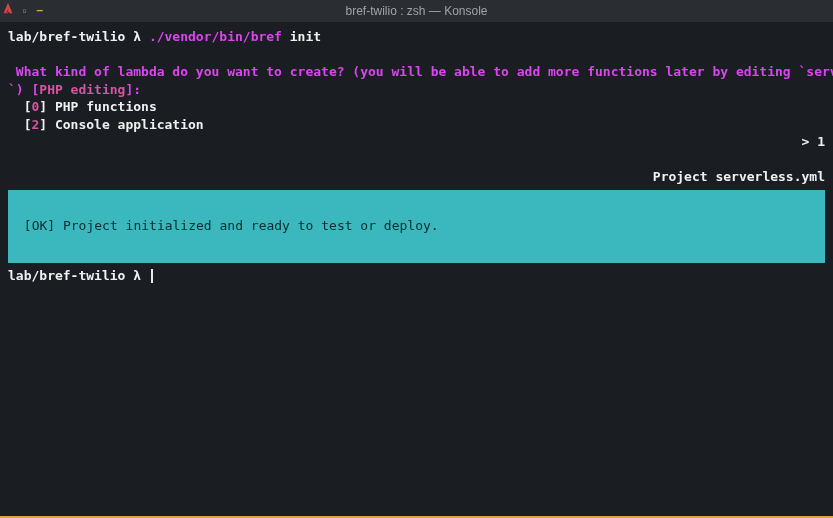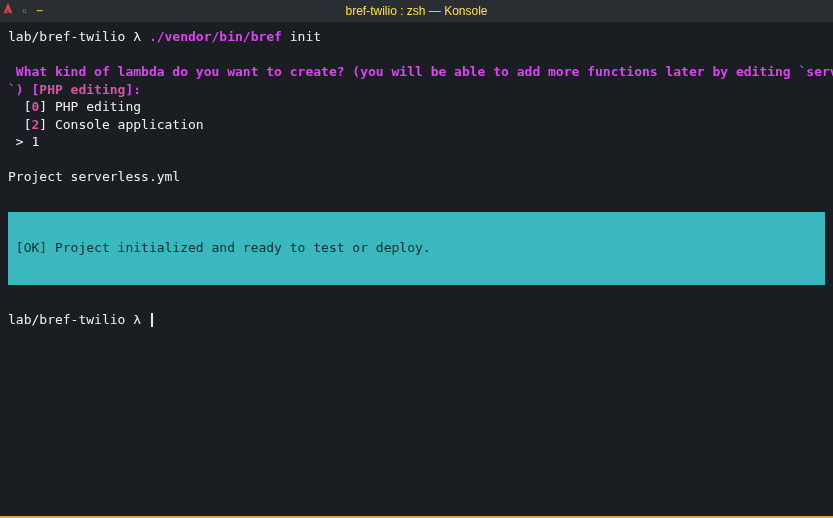--- a/index.html
+++ b/index.html
@@ -30,38 +30,38 @@
       line-height: 1;
       font-weight: bold;
     }
     .close-x { color: #d64545; }
     .max-sq { color: #5fb05f; font-size: 8px; }
     .min-dash { color: #d4a843; }
     .title {
       position: absolute;
       left: 50%;
       transform: translateX(-50%);
-      color: #fde047;
+      color: #a3a3a3;
       font-family: 'Segoe UI', sans-serif;
       font-size: 12px;
     }
     .terminal {
       padding: 6px 8px;
       line-height: 1.35;
       font-weight: bold;
     }
     .line { white-space: pre; }
-    .bold-white { color: #f0f0f0; font-weight: normal; }
+    .bold-white { color: #f0f0f0; font-weight: bold; text-align: right; }
     .cyan { color: #d946ef; }
     .magenta { color: #d952a4; }
     .ok-banner {
       background: #3bb8bd;
       color: #0a2c2e;
-      padding: 10px 0;
-      margin: 26px 0;
+      padding: 10px 8px;
+      margin: 4px 0;
       font-weight: normal;
     }
     .cursor {
       display: inline-block;
       width: 2px;
       height: 14px;
       background: #e8e8e8;
       vertical-align: text-bottom;
       margin-left: 2px;
     }
@@ -96,21 +96,21 @@
     <span class="win-icon min-dash">—</span>
   </div>
   <div class="title">bref-twilio : zsh — Konsole</div>
 </div>
 
 <div class="terminal">
   <div class="line"><span class="bold-white">lab/bref-twilio</span><span class="bold-white"> λ </span><span class="cyan">./vendor/bin/bref</span><span class="bold-white"> init</span></div>
   <div class="line">&nbsp;</div>
   <div class="line"><span class="cyan"> What kind of lambda do you want to create? (you will be able to add more functions later by editing `serverless.yml</span></div>
   <div class="line"><span class="cyan">`) [</span><span class="magenta">PHP editing</span><span class="cyan">]:</span></div>
-  <div class="line"><span class="bold-white">  [</span><span class="magenta">0</span><span class="bold-white">] PHP editing</span></div>
+  <div class="line"><span class="bold-white">  [</span><span class="magenta">0</span><span class="bold-white">] PHP functions</span></div>
   <div class="line"><span class="bold-white">  [</span><span class="magenta">2</span><span class="bold-white">] Console application</span></div>
   <div class="line bold-white"> &gt; 1</div>
   <div class="line">&nbsp;</div>
   <div class="line bold-white">Project serverless.yml</div>
   <div class="ok-banner">
     <div class="line">&nbsp;</div>
     <div class="line"> [OK] Project initialized and ready to test or deploy.</div>
     <div class="line">&nbsp;</div>
   </div>
   <div class="line"><span class="bold-white">lab/bref-twilio</span><span class="bold-white"> λ </span><span class="cursor"></span></div>

